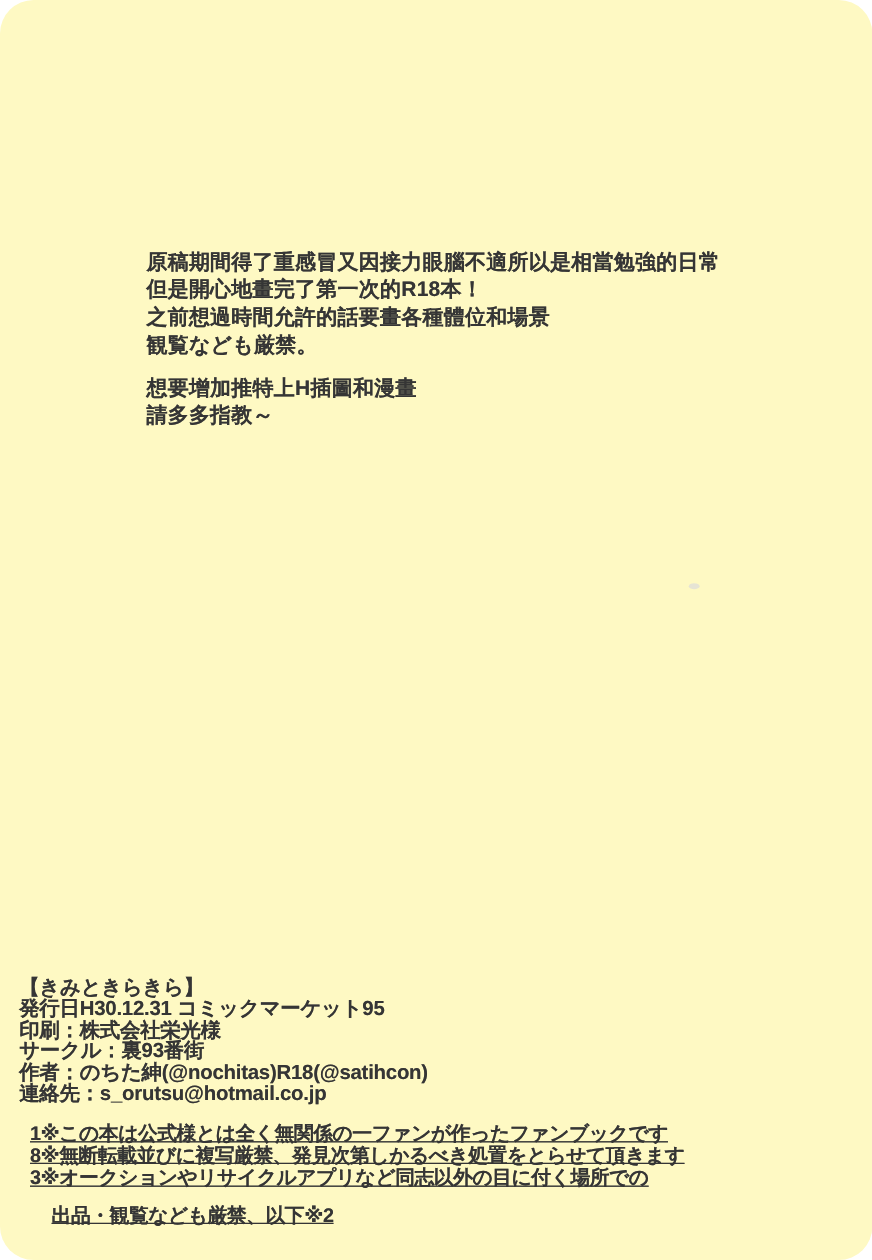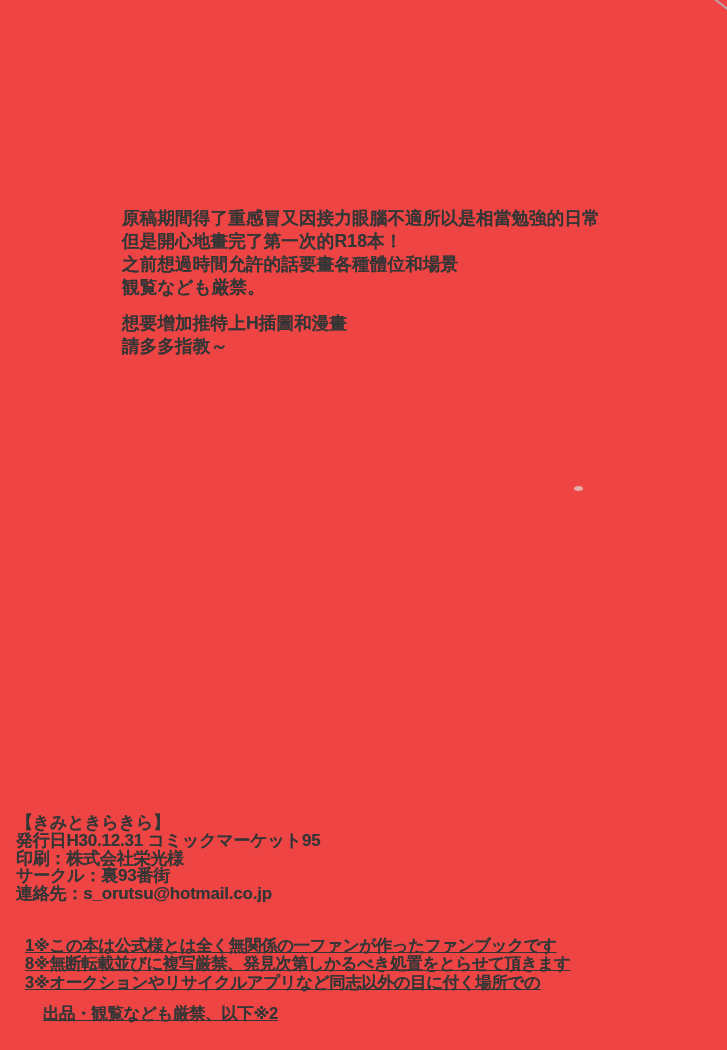--- a/index.html
+++ b/index.html
@@ -4,23 +4,24 @@
 <style>
   * { margin: 0; padding: 0; box-sizing: border-box; }
   html, body { background: #ffffff; }
   body {
     font-family: "Liberation Sans", "DejaVu Sans", sans-serif;
   }
   .page {
     position: relative;
     width: 727px;
     height: 1050px;
-    background: #ef4444;
+    background: #fef9c3;
     overflow: hidden;
     color: #333333;
+    border-radius: 28px;
   }
   
   .scan-text {
     font-weight: 700;
     color: #353535;
     text-shadow: 0 0 0.5px rgba(70,70,70,0.65);
   }
 
   
   .afterword {
@@ -98,20 +99,21 @@
     <div>請多多指教～</div>
   </div>
 
   <div class="smudge"></div>
 
   <div class="colophon scan-text">
     <div>【きみときらきら】</div>
     <div>発行日H30.12.31 コミックマーケット95</div>
     <div>印刷：株式会社栄光様</div>
     <div>サークル：裏93番街</div>
+    <div>作者：のちた紳(@nochitas)R18(@satihcon)</div>
     <div>連絡先：s_orutsu@hotmail.co.jp</div>
   </div>
 
   <div class="notices scan-text">
     <div>1※この本は公式様とは全く無関係の一ファンが作ったファンブックです</div>
     <div>8※無断転載並びに複写厳禁、発見次第しかるべき処置をとらせて頂きます</div>
     <div>3※オークションやリサイクルアプリなど同志以外の目に付く場所での</div>
     <div class="indent">出品・観覧なども厳禁、以下※2</div>
   </div>
 

